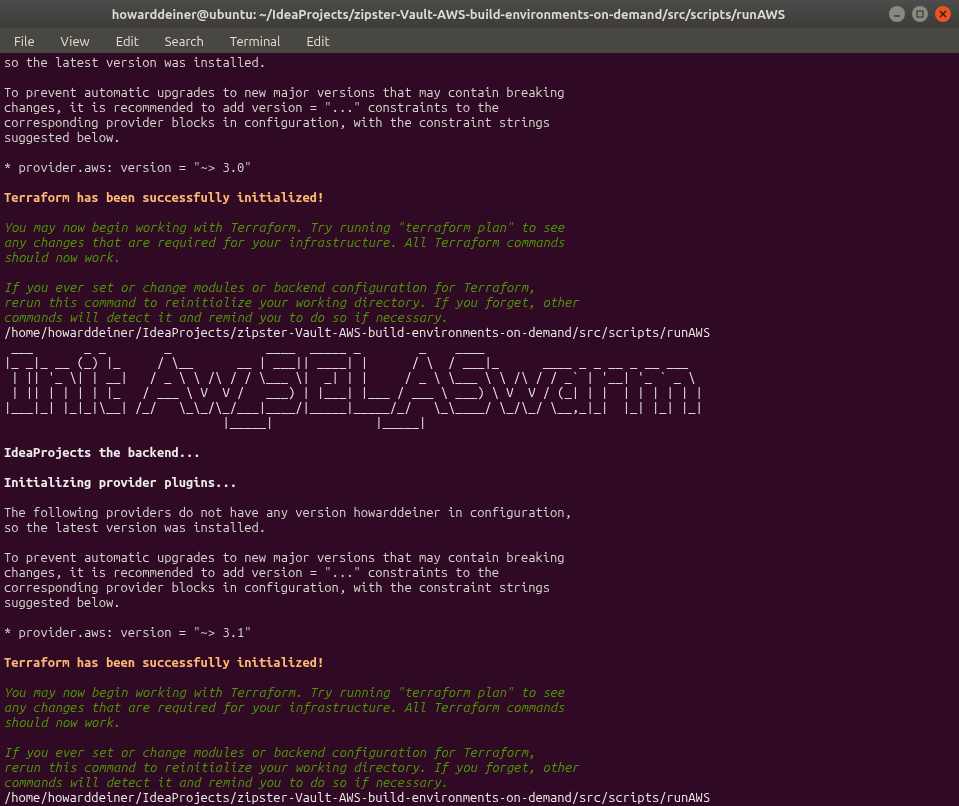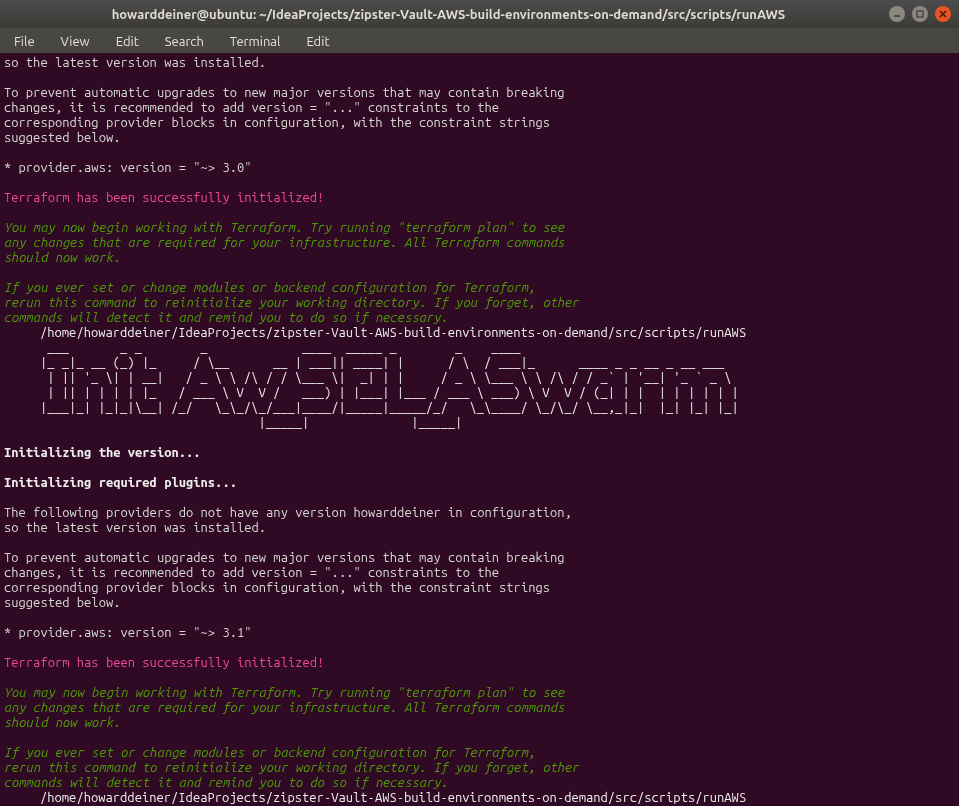--- a/index.html
+++ b/index.html
@@ -53,23 +53,23 @@
     color: #d3d7cf;
     padding: 2px 4px;
     line-height: 15px;
     font-size: 13px;
     white-space: pre;
     font-family: "Ubuntu Mono", "DejaVu Sans Mono", monospace;
     height: calc(806px - 28px - 25px);
     overflow: hidden;
   }
   .green { color: #4e9a06; font-style: italic; }
-  .green-bold { color: #ec4899; font-weight: normal; }
+  .green-bold { color: #fdba74; font-weight: bold; }
   .white-bold { color: #eeeeec; font-weight: bold; }
-  .white { color: #eeeeec; margin-left: 36px; }
+  .white { color: #eeeeec; }
   .blue-bold { color: #729fcf; font-weight: bold; }
 </style>
 </head>
 <body>
 
 <div class="titlebar">
   <div class="title-text">howarddeiner@ubuntu: ~/IdeaProjects/zipster-Vault-AWS-build-environments-on-demand/src/scripts/runAWS</div>
   <div class="window-controls">
     <div class="wc-btn wc-min">
       <svg viewBox="0 0 8 8">
@@ -118,23 +118,23 @@
 <span class="green">rerun this command to reinitialize your working directory. If you forget, other</span>
 <span class="green">commands will detect it and remind you to do so if necessary.</span>
 <span class="white">/home/howarddeiner/IdeaProjects/zipster-Vault-AWS-build-environments-on-demand/src/scripts/runAWS</span>
 <span class="white"> ___       _ _        _             ____  _____ _        _    ____                                   </span>
 <span class="white">|_ _|_ __ (_) |_     / \__      __ | ___|| ____| |      / \  / ___|_      ____ _ _ __ _ __ ___  </span>
 <span class="white"> | || '_ \| | __|   / _ \ \ /\ / / \___ \|  _| | |     / _ \ \___ \ \ /\ / / _` | '__| '_ ` _ \ </span>
 <span class="white"> | || | | | | |_   / ___ \ V  V /   ___) | |___| |___ / ___ \ ___) \ V  V / (_| | |  | | | | | |</span>
 <span class="white">|___|_| |_|_|\__| /_/   \_\_/\_/___|____/|_____|_____/_/   \_\____/ \_/\_/ \__,_|_|  |_| |_| |_|</span>
 <span class="white">                              |_____|              |_____|                                      </span>
 <span></span>
-<span class="white-bold">Initializing the version...</span>
+<span class="white-bold">IdeaProjects the backend...</span>
 <span></span>
-<span class="white-bold">Initializing required plugins...</span>
+<span class="white-bold">Initializing provider plugins...</span>
 <span></span>
 <span>The following providers do not have any version howarddeiner in configuration,</span>
 <span>so the latest version was installed.</span>
 <span></span>
 <span>To prevent automatic upgrades to new major versions that may contain breaking</span>
 <span>changes, it is recommended to add version = "..." constraints to the</span>
 <span>corresponding provider blocks in configuration, with the constraint strings</span>
 <span>suggested below.</span>
 <span></span>
 <span>* provider.aws: version = "~&gt; 3.1"</span>

